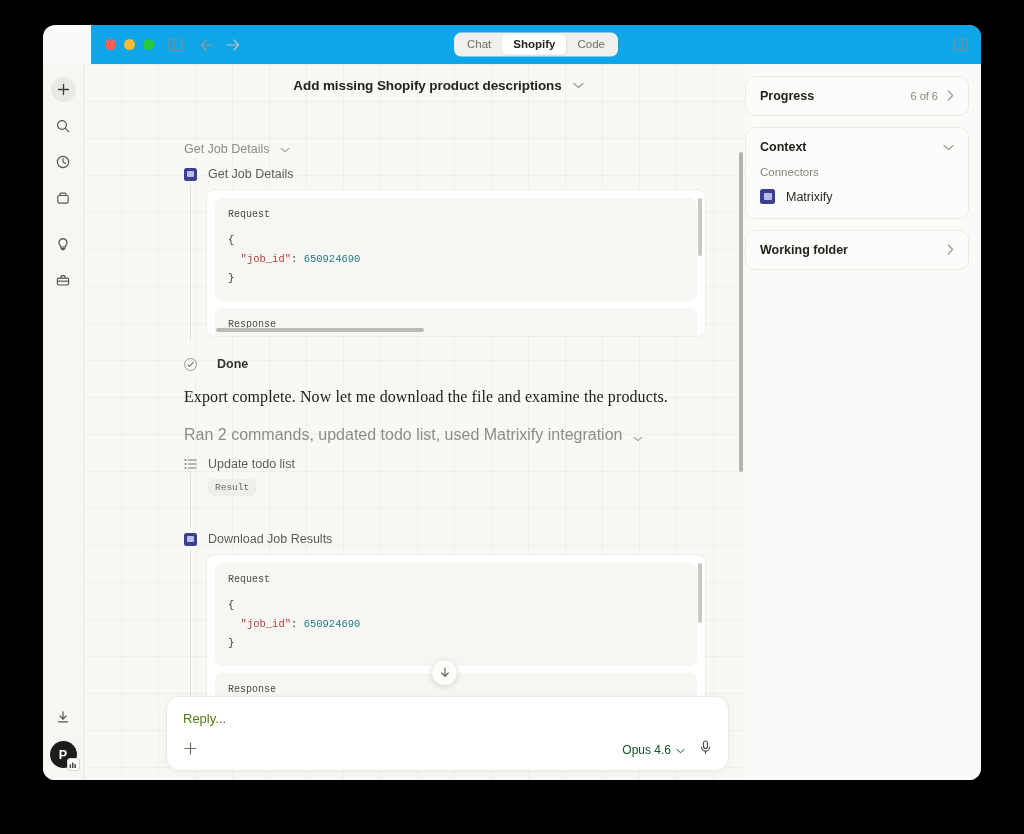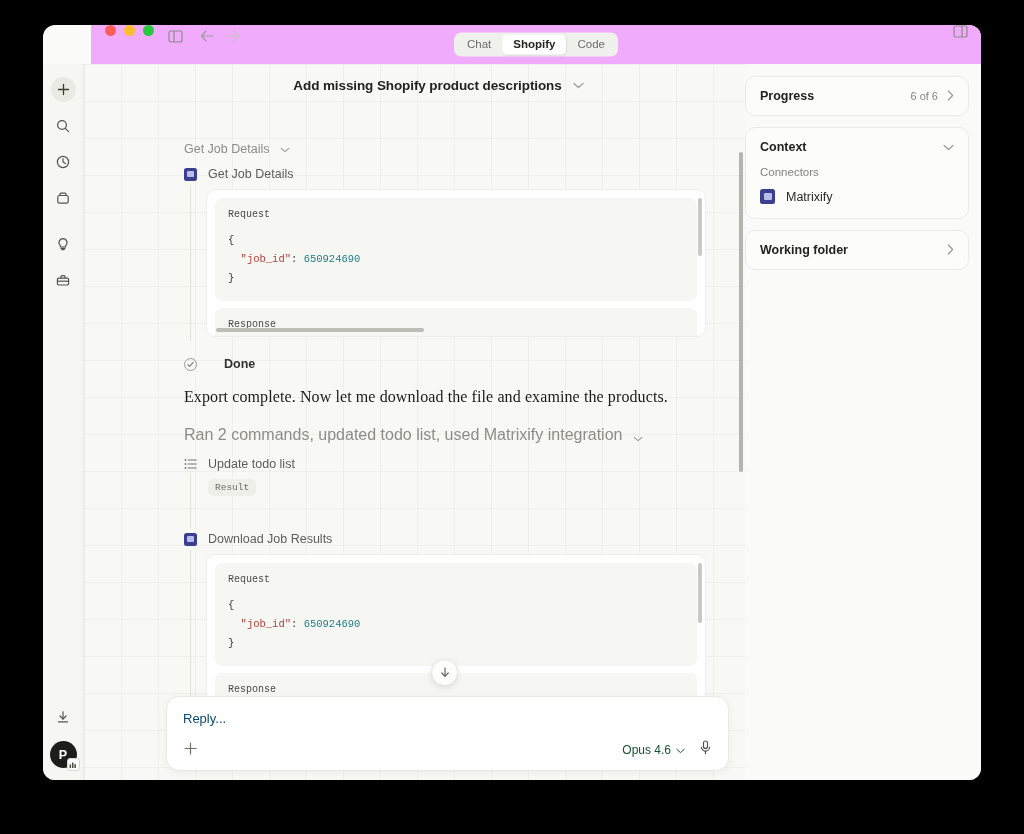--- a/index.html
+++ b/index.html
@@ -17,23 +17,23 @@
     width: 938px; height: 755px;
     background: #fafaf8;
     border-radius: 12px;
     overflow: hidden;
     box-shadow: 0 10px 40px rgba(0,0,0,.5);
   }
 
   #titlebar {
     position: relative;
     height: 39px;
-    background: #f0abfc;
+    background: #0ea5e9;
     display: flex;
-    align-items: flex-start;
+    align-items: center;
     margin-left: 48px;
   }
   .traffic { display: flex; gap: 8px; margin-left: 14px; }
   .dot { width: 11px; height: 11px; border-radius: 50%; }
   .dot.red { background: #ff5f57; }
   .dot.yellow { background: #febc2e; }
   .dot.green { background: #28c840; }
 
   .tb-icon {
     width: 22px; height: 22px;
@@ -250,21 +250,21 @@
   .vbar {
     position: absolute;
     top: 8px;
     right: 3px;
     width: 4px;
     border-radius: 2px;
     background: #c9c9c3;
   }
 
   .status-row {
-    display: flex; align-items: center; gap: 27px;
+    display: flex; align-items: center; gap: 20px;
     margin-top: 20px;
     font-size: 12.5px; color: #33332e;
     font-weight: 600;
   }
   .circle-check {
     width: 13px; height: 13px; border-radius: 50%;
     border: 1.2px solid #9d9d96;
     display: flex; align-items: center; justify-content: center;
     color: #7e7e77; font-size: 8px;
   }
@@ -336,21 +336,21 @@
   }
   #composer {
     background: #ffffff;
     border: 1px solid #eaeae4;
     border-radius: 13px;
     box-shadow: 0 2px 10px rgba(0,0,0,.05);
     padding: 14px 16px 11px;
   }
   #reply-placeholder {
     font-size: 13px;
-    color: #0c4a6e;
+    color: #4d7c0f;
     margin-bottom: 14px;
   }
   #composer-row {
     display: flex; align-items: center;
   }
   .comp-plus {
     font-size: 17px; color: #6e6e67; line-height: 1;
   }
   #composer-right {
     margin-left: auto;

